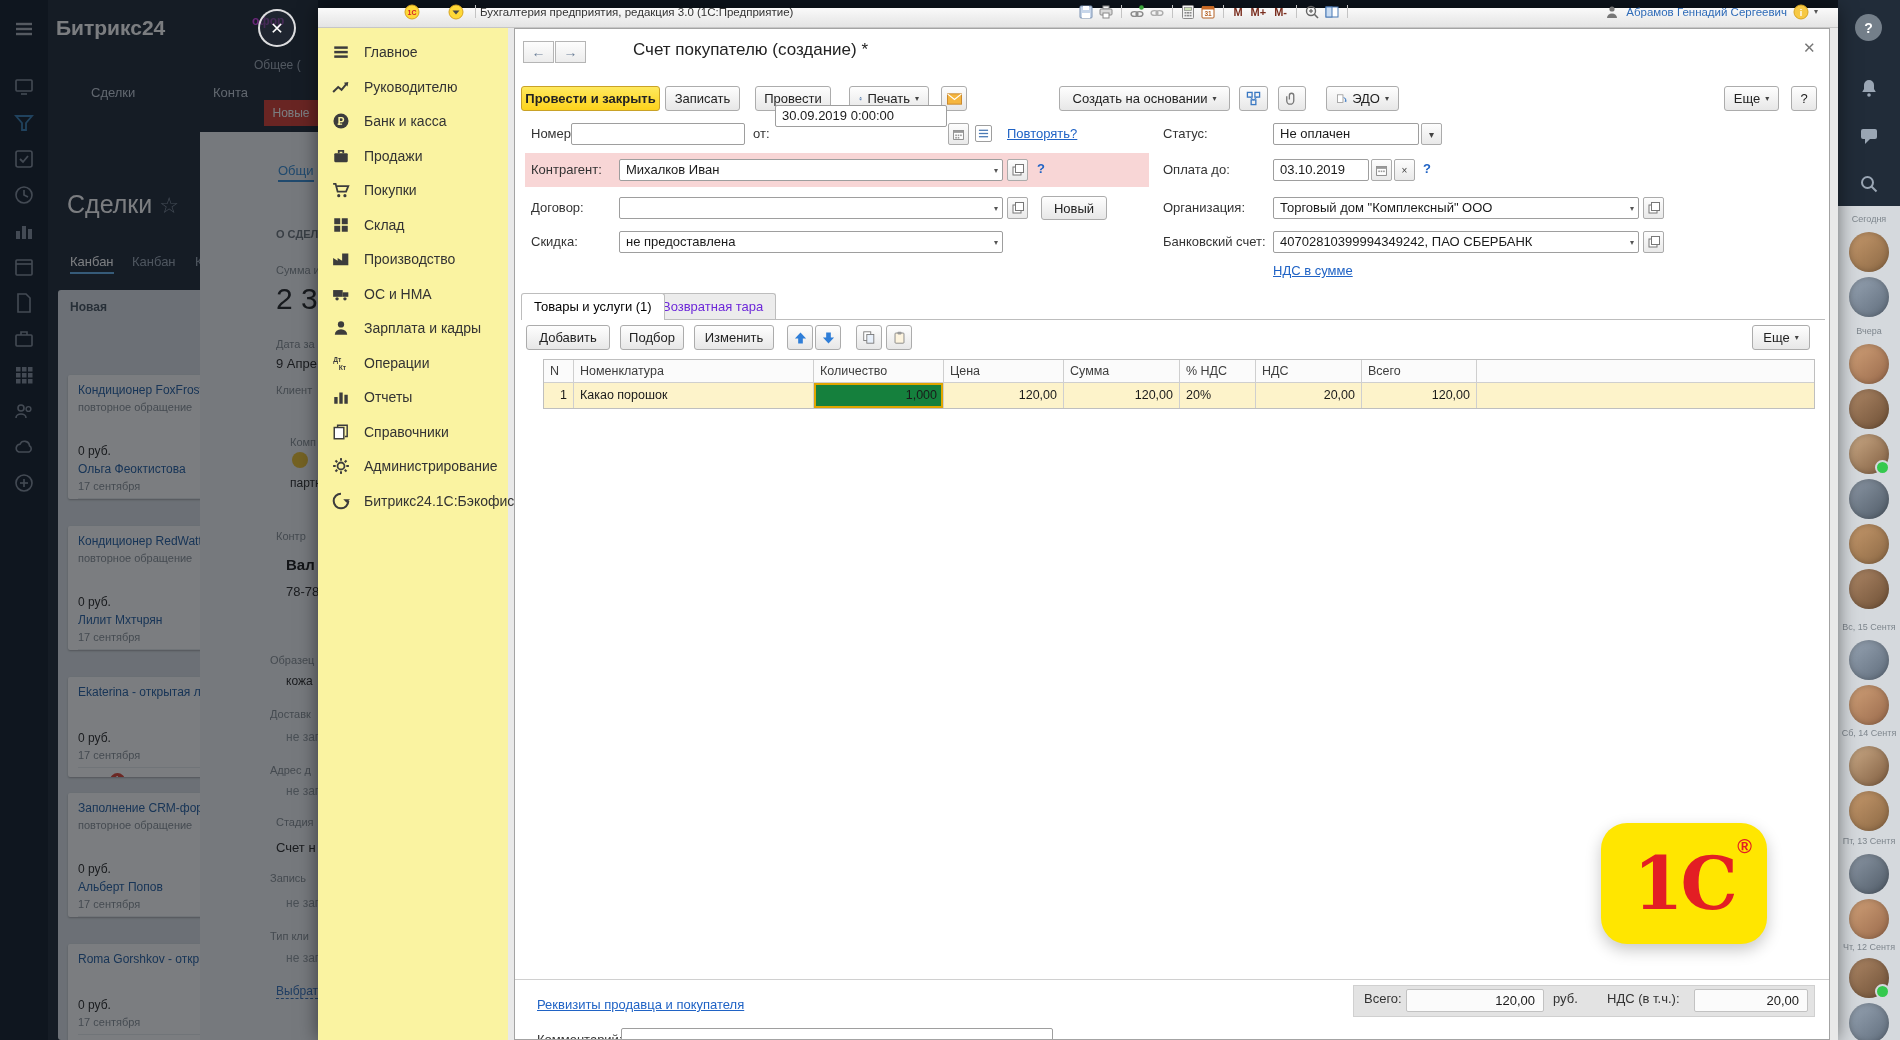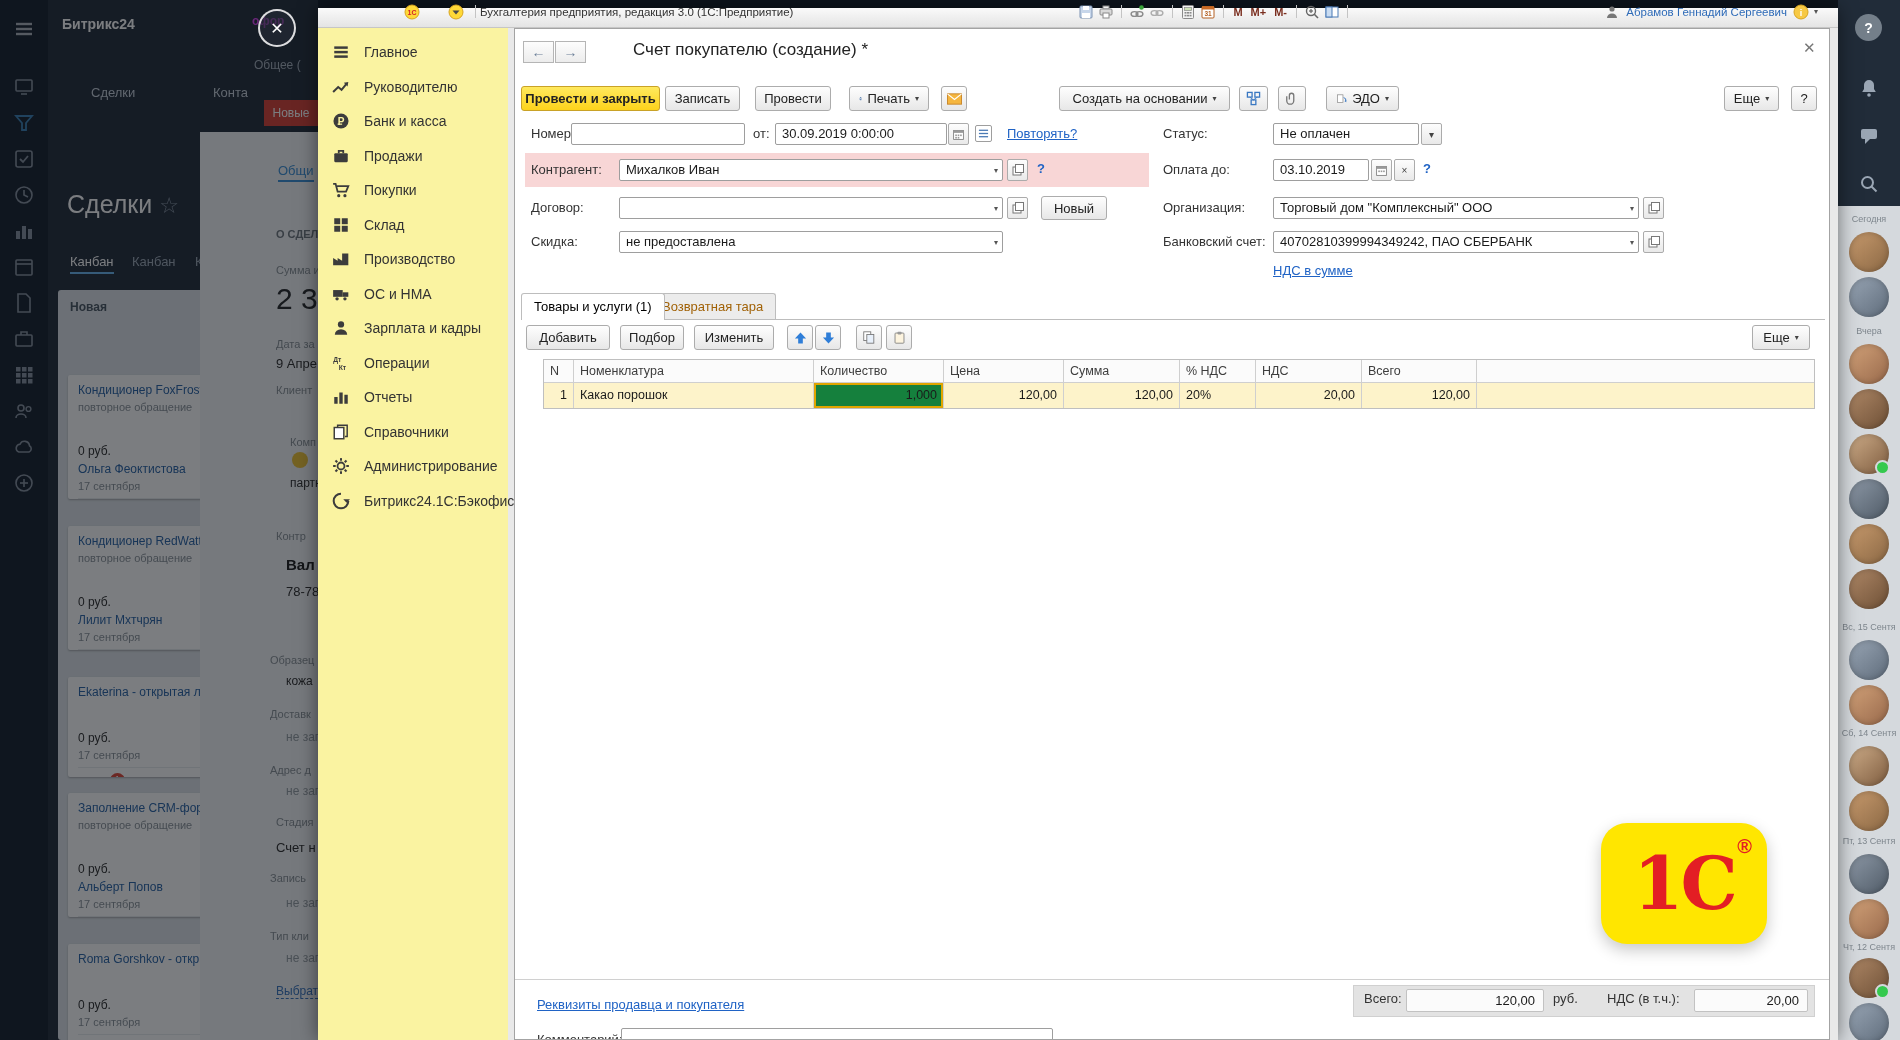--- a/index.html
+++ b/index.html
@@ -6,21 +6,21 @@
   html,body { width:1900px; height:1040px; overflow:hidden; background:#0d141d;
     font-family:"Liberation Sans", sans-serif; }
   #screen { position:relative; width:1900px; height:1040px; background:#0d141d; overflow:hidden; }
 
   
   .bx-root { position:absolute; left:0; top:0; width:318px; height:1040px; background:#232e3c; overflow:hidden; z-index:1; }
   .bx-sidebar { position:absolute; left:0; top:0; width:48px; height:1040px; background:#1b2532; }
   .bx-sb-ico { position:absolute; left:13px; width:22px; height:22px; opacity:.75; }
   .bx-content { position:absolute; left:48px; top:0; width:270px; height:1040px; background:#27313f; }
   .bx-board { position:absolute; left:10px; top:290px; width:202px; height:750px; background:#dfe4e9; border-radius:3px; overflow:hidden; }
-  .bx-logo { position:absolute; left:14px; top:16px; font-size:14px; font-weight:700; color:#fff; }
+  .bx-logo { position:absolute; left:8px; top:16px; font-size:21px; font-weight:700; color:#fff; }
   .bx-tab { position:absolute; top:85px; font-size:13px; color:#c7d0da; }
   .bx-title { position:absolute; left:19px; top:190px; font-size:25px; color:#fff; font-weight:400; }
   .bx-star { color:#8a97a5; font-size:22px; }
   .bx-viewtab { position:absolute; top:254px; font-size:13px; color:#9fabb8; }
   .bx-viewtab.act { color:#fff; border-bottom:2px solid #6cb8f0; padding-bottom:3px; }
   .bx-col-label { position:absolute; left:12px; top:10px; font-size:12px; color:#4e5a66; font-weight:700; }
   .bx-card { position:absolute; left:10px; width:182px; background:#fff; border-radius:2px; box-shadow:0 1px 2px rgba(0,0,0,.25); padding:8px 10px; overflow:hidden; }
   .bxc-title { font-size:12px; color:#2e67a8; line-height:15px; margin-bottom:3px; white-space:nowrap; }
   .bxc-sub { font-size:11px; color:#8d959c; margin-bottom:4px; white-space:nowrap; }
   .bxc-amount { font-size:12px; color:#333; margin-bottom:4px;margin-top:31px; }
@@ -72,21 +72,21 @@
   .lbl { position:absolute; font-size:13px; color:#333; line-height:22px; white-space:nowrap; }
   .fld { position:absolute; height:22px; background:#fff; border:1px solid #9e9e9e; border-radius:2px; font-size:13px; color:#1a1a1a; line-height:20px; padding:0 6px; white-space:nowrap; overflow:hidden; cursor:text; }
   .fld .dd { position:absolute; right:4px; top:1px; font-size:8px; color:#555; cursor:pointer; }
   .btn-sq { position:absolute; height:22px; width:21px; border:1px solid #ababab; background:linear-gradient(#fdfdfd,#e9e9e9); border-radius:2px; display:flex; align-items:center; justify-content:center; font-size:10px; color:#444; cursor:pointer; }
   .lnk { color:#2063c5; text-decoration:underline; font-size:13px; cursor:pointer; white-space:nowrap; }
   .qmark { position:absolute; color:#2063c5; font-size:13px; font-weight:700; cursor:pointer; }
   .pink { position:absolute; left:10px; top:124px; width:624px; height:34px; background:#f8d6d6; }
 
   .tab { position:absolute; top:264px; height:26px; line-height:25px; padding:0 12px; font-size:13px; border:1px solid #bdbdbd; border-bottom:none; border-radius:3px 3px 0 0; cursor:pointer; white-space:nowrap; }
   .tab.active { background:#fff; z-index:3; height:27px; }
-  .tab.inactive { background:#ececec; color:#a16207; }
+  .tab.inactive { background:#ececec; color:#6d28d9; }
   .tabline { position:absolute; left:6px; width:1304px; top:290px; height:1px; background:#bdbdbd; z-index:2; }
 
   .tblbtn { position:absolute; top:296px; height:25px; }
   .tool-sq { position:absolute; top:296px; width:26px; height:25px; border:1px solid #acacac; border-radius:3px; background:linear-gradient(#fefefe,#e7e7e7); display:flex; align-items:center; justify-content:center; cursor:pointer; }
 
   .tbl { position:absolute; left:28px; top:330px; width:1272px; border:1px solid #bfbfbf; }
   .trow { display:flex; }
   .tc { border-right:1px solid #cfcfcf; font-size:12.5px; padding:0 6px; overflow:hidden; white-space:nowrap; }
   .thead .tc { height:23px; line-height:22px; background:#fbfbfb; color:#3d3d3d; border-bottom:1px solid #cfcfcf; }
   .tdata .tc { height:25px; line-height:24px; background:#fdf3ca; color:#1a1a1a; }
@@ -642,21 +642,21 @@
           <span>Еще</span>
           <span class="cv">▾</span>
         </div>
       <div class="btn" style="left:1276px;top:57px;width:26px;padding:0">
           <span>?</span>
         </div>
 
       <span class="lbl" style="left:16px;top:94px">Номер:</span>
       <div class="fld" style="left:56px;top:94px;width:174px"><span></span></div>
       <span class="lbl" style="left:238px;top:94px">от:</span>
-      <div class="fld" style="left:260px;top:94px;width:172px"><span>30.09.2019  0:00:00</span></div>
+      <div class="fld" style="left:260px;top:76px;width:172px"><span>30.09.2019  0:00:00</span></div>
       <div class="btn-sq" style="left:433px;top:94px">
           <svg width="13" height="13" viewBox="0 0 16 16">
             <rect x="2" y="3" width="12" height="11" fill="#fff" stroke="#777"></rect>
             <rect x="2" y="3" width="12" height="3" fill="#999"></rect>
             <g fill="#999">
               <rect x="4" y="8" width="2" height="2"></rect>
               <rect x="7" y="8" width="2" height="2"></rect>
               <rect x="10" y="8" width="2" height="2"></rect>
               <rect x="4" y="11" width="2" height="2"></rect>
               <rect x="7" y="11" width="2" height="2"></rect>

